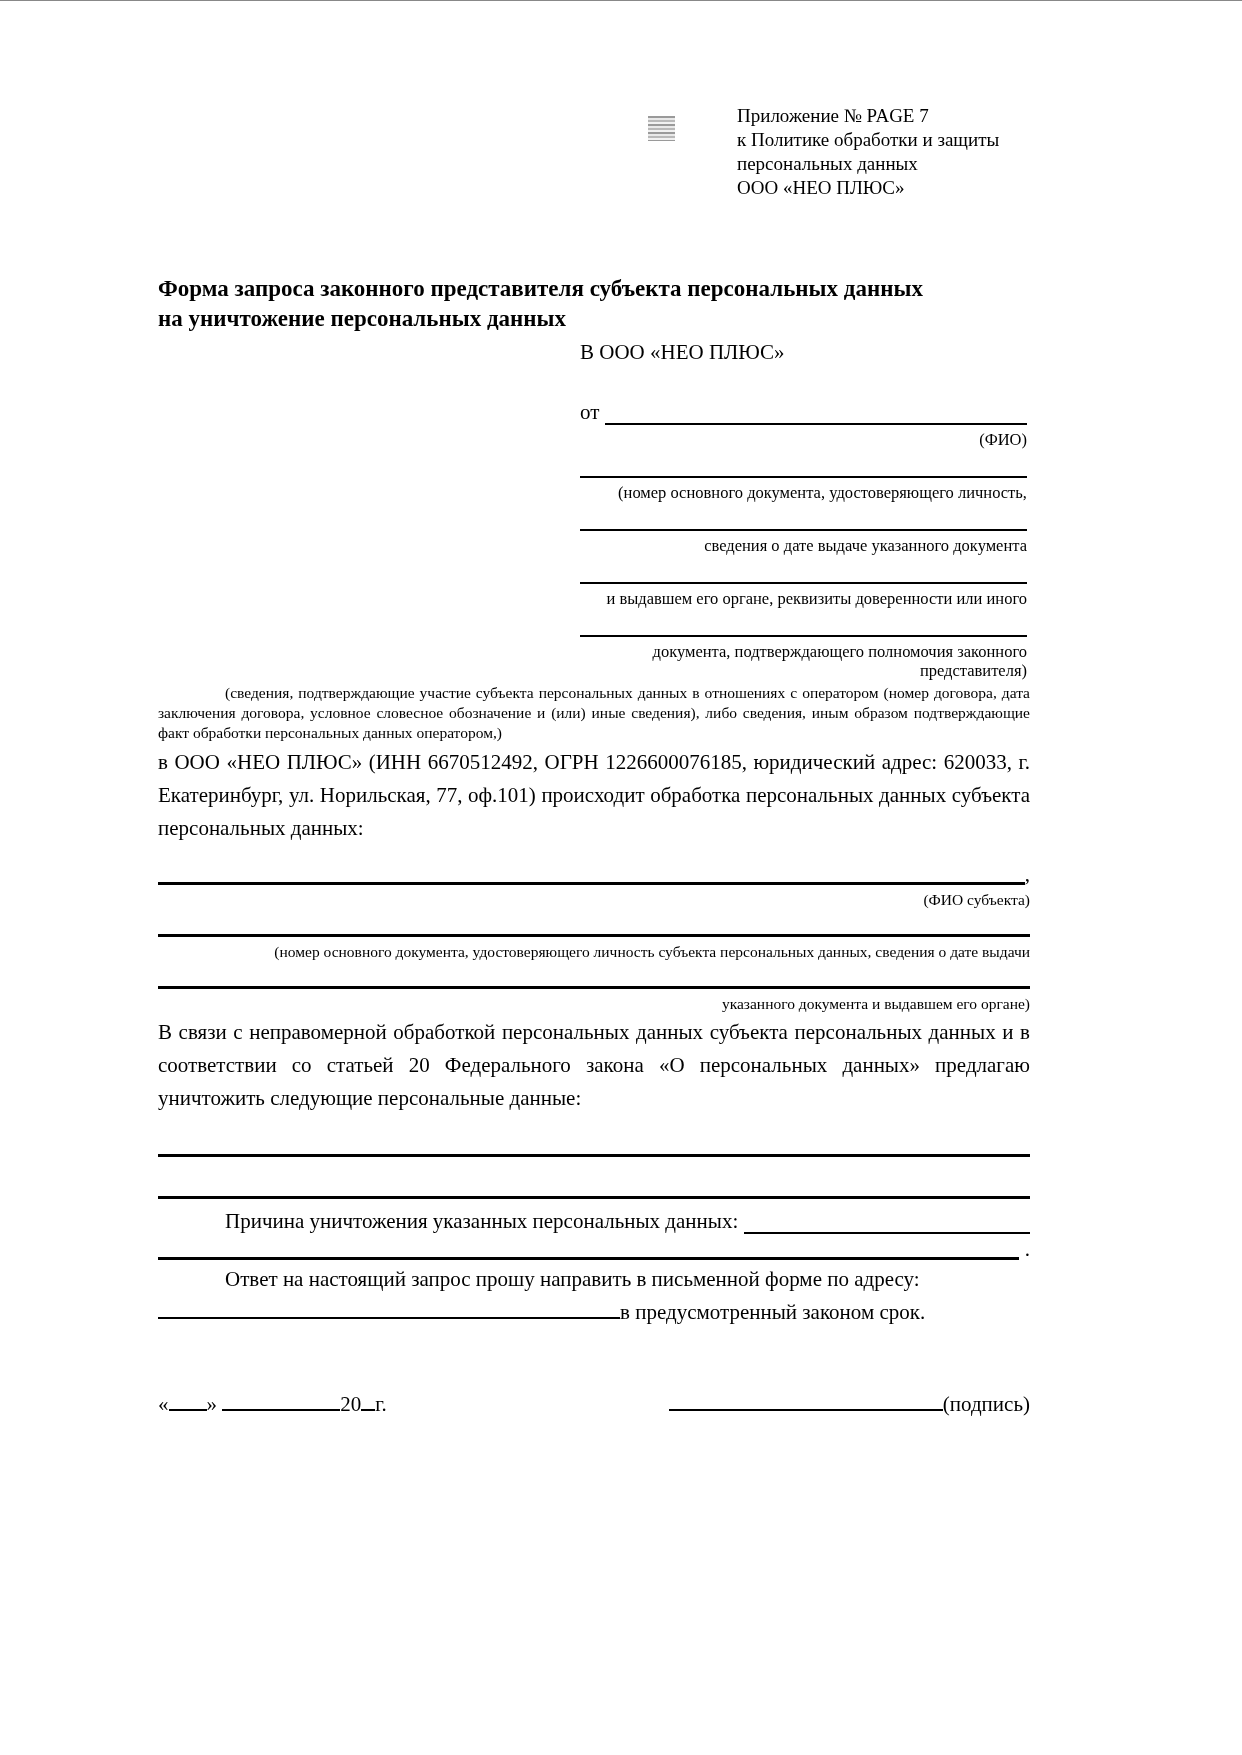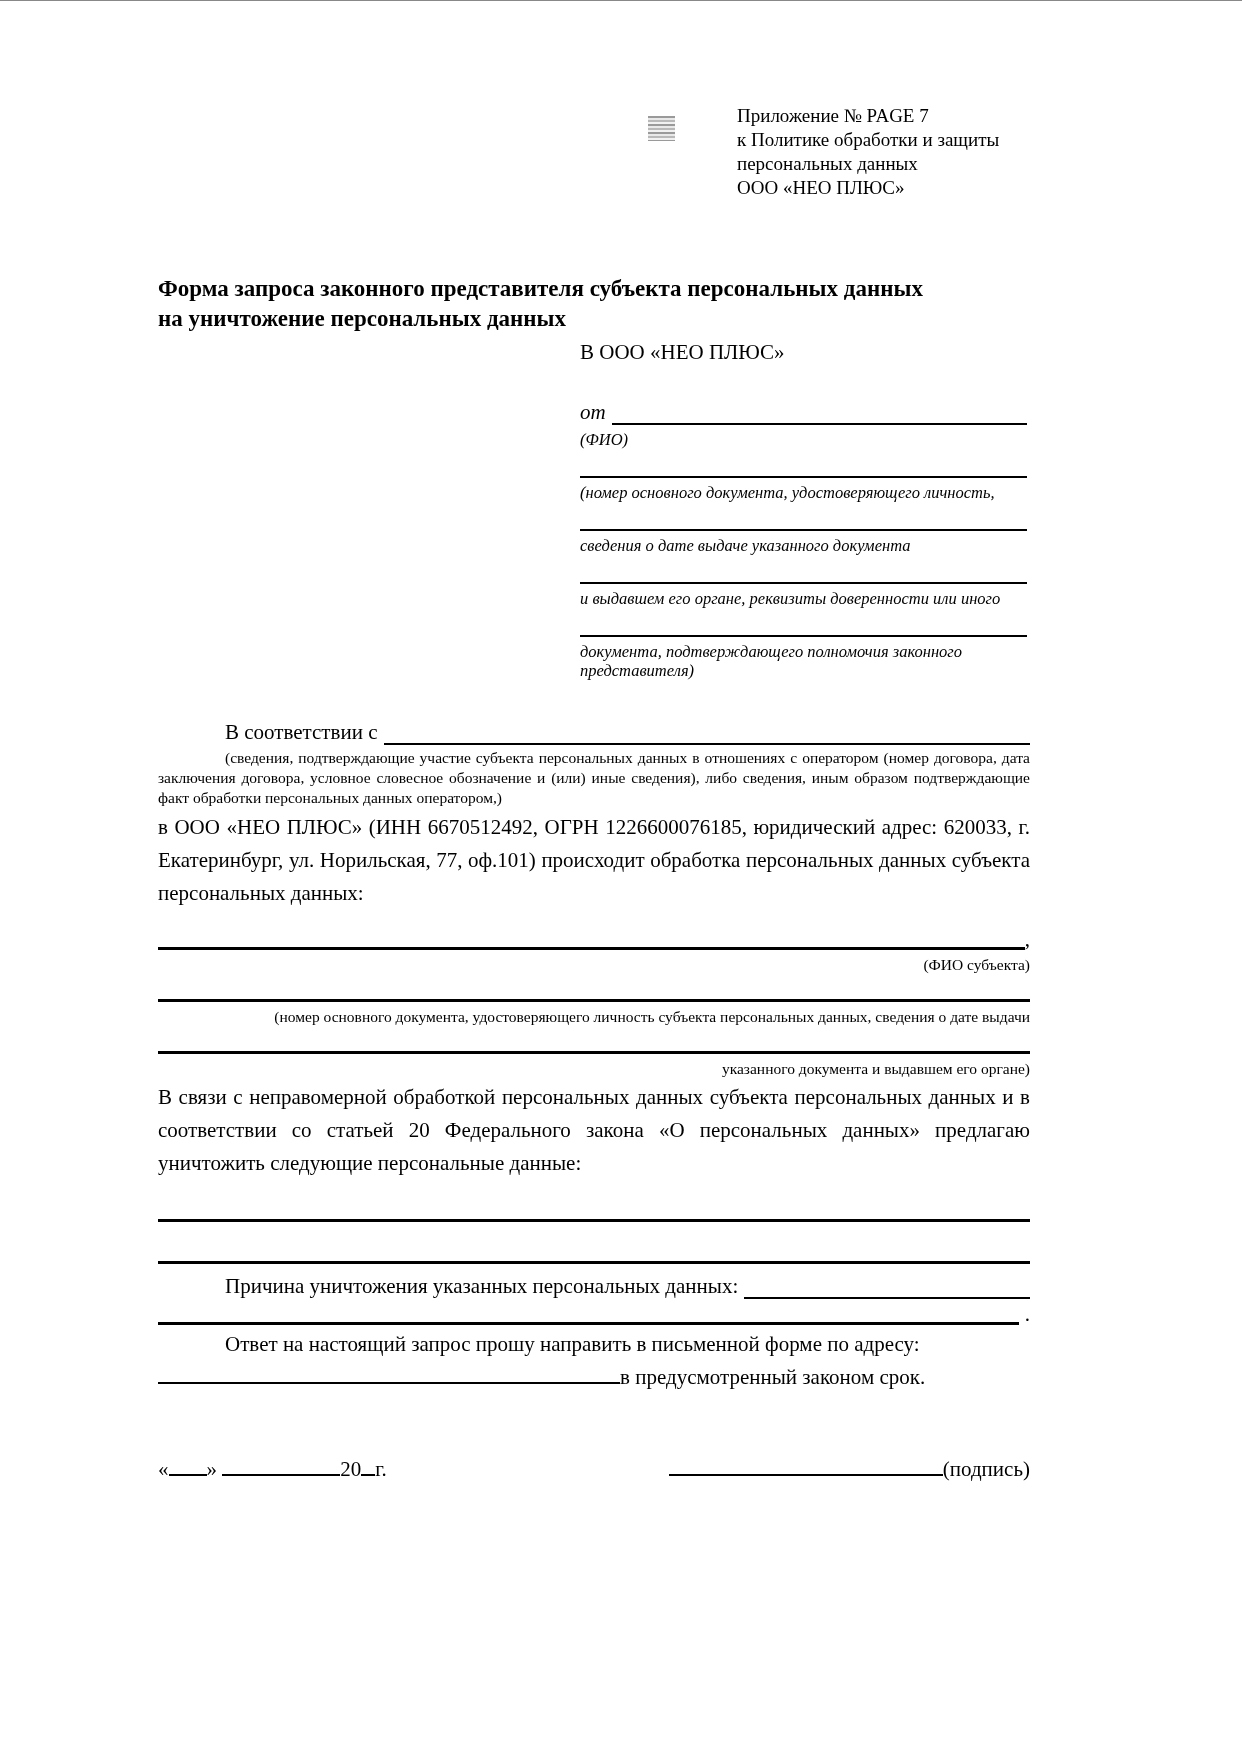--- a/index.html
+++ b/index.html
@@ -32,26 +32,26 @@
   .title {
     margin-top: 74px;
     font-weight: bold;
     font-size: 23px;
     line-height: 30px;
   }
 
   
   .addr { width: 447px; margin-left: 422px; margin-top: 5px; font-size: 21px; }
   .addr-to { line-height: 26px; }
-  .row { display: flex; align-items: flex-end; font-style: italic; }
+  .row { display: flex; align-items: flex-end; }
   .from-row { margin-top: 34px; }
   .lbl { flex: 0 0 auto; }
   .fill { flex: 1 1 auto; border-bottom: 2px solid #000; margin-left: 6px; }
   .from-row .fill { height: 26px; }
-  .cap { font-size: 16.5px; text-align: left; margin-top: 5px; line-height: 19px; font-style: italic; }
+  .cap { font-size: 16.5px; text-align: right; margin-top: 5px; line-height: 19px; }
   .blankline { height: 29px; border-bottom: 2px solid #000; }
 
   
   .bodytext { font-size: 21px; }
   .accord-row { display: flex; margin-top: 40px; padding-left: 67px; align-items: flex-end; }
   .accord-row .fill { height: 24px; }
   .note {
     font-size: 15.5px;
     line-height: 20px;
     text-align: justify;
@@ -126,24 +126,20 @@
 
       <div class="blankline"></div>
       <div class="cap">и выдавшем его органе, реквизиты доверенности или иного</div>
 
       <div class="blankline"></div>
       <div class="cap">документа, подтверждающего полномочия законного представителя)</div>
     </div>
 
     <div class="bodytext">
 
-      <div class="accord-row">
-        <span class="lbl">В соответствии с</span>
-        <span class="fill"></span>
-      </div>
       <div class="note">(сведения, подтверждающие участие субъекта персональных данных в отношениях с оператором (номер договора, дата заключения договора, условное словесное обозначение и (или) иные сведения), либо сведения, иным образом подтверждающие факт обработки персональных данных оператором,)</div>
 
       <div class="para">в ООО «НЕО ПЛЮС» (ИНН 6670512492, ОГРН 1226600076185, юридический адрес: 620033, г. Екатеринбург, ул. Норильская, 77, оф.101) происходит обработка персональных данных субъекта персональных данных:</div>
 
       <div class="comma-row">
         <span class="fill"></span>
         <span class="tail">,</span>
       </div>
       <div class="bcap">(ФИО субъекта)</div>
 

